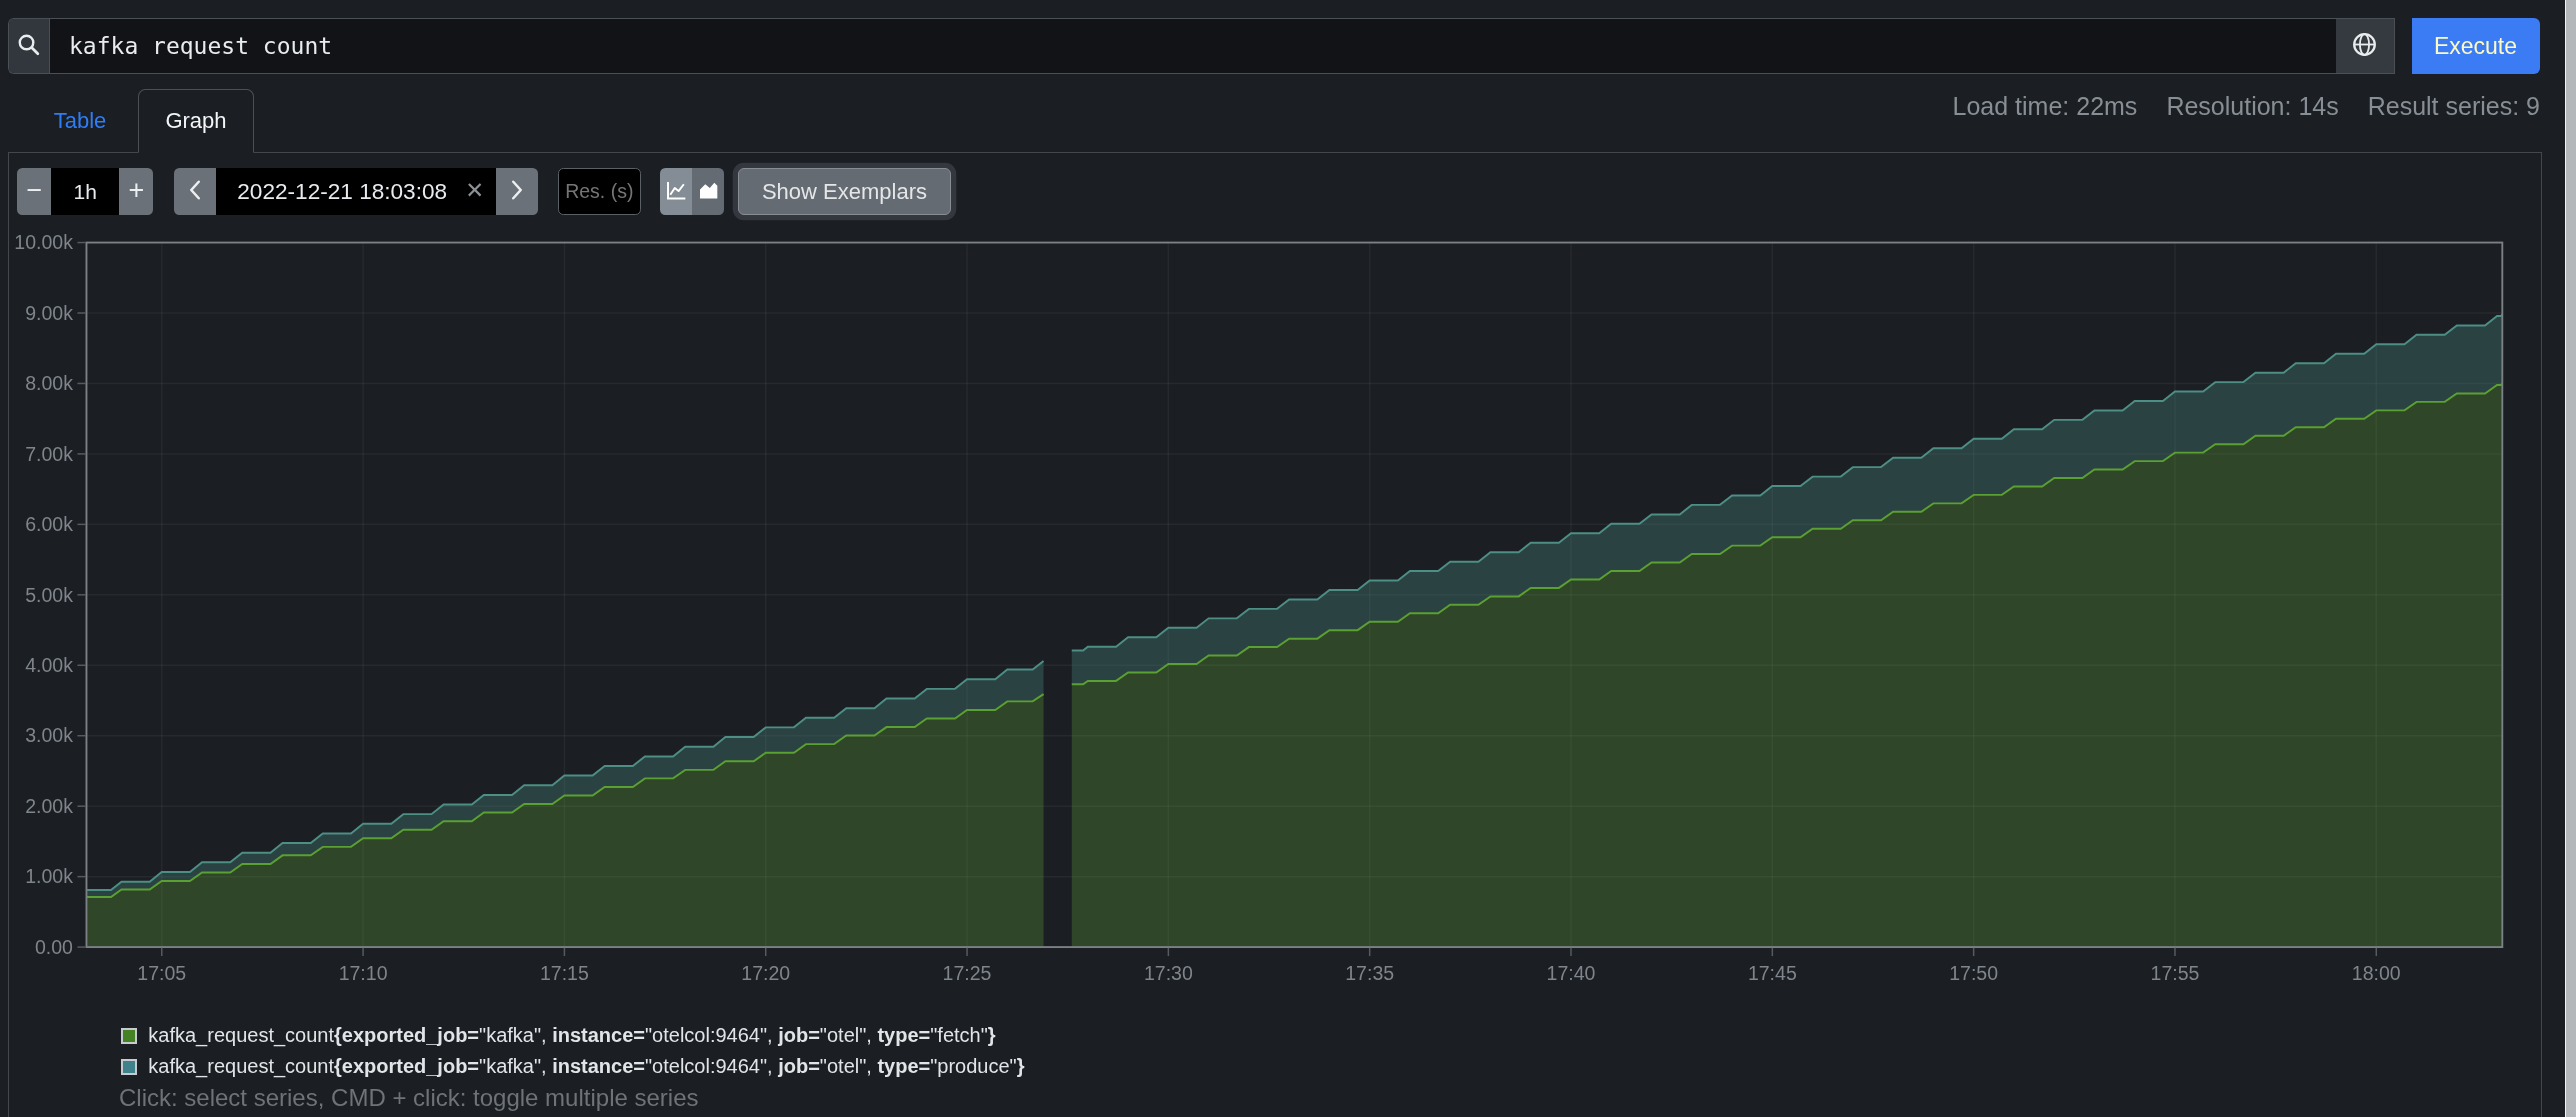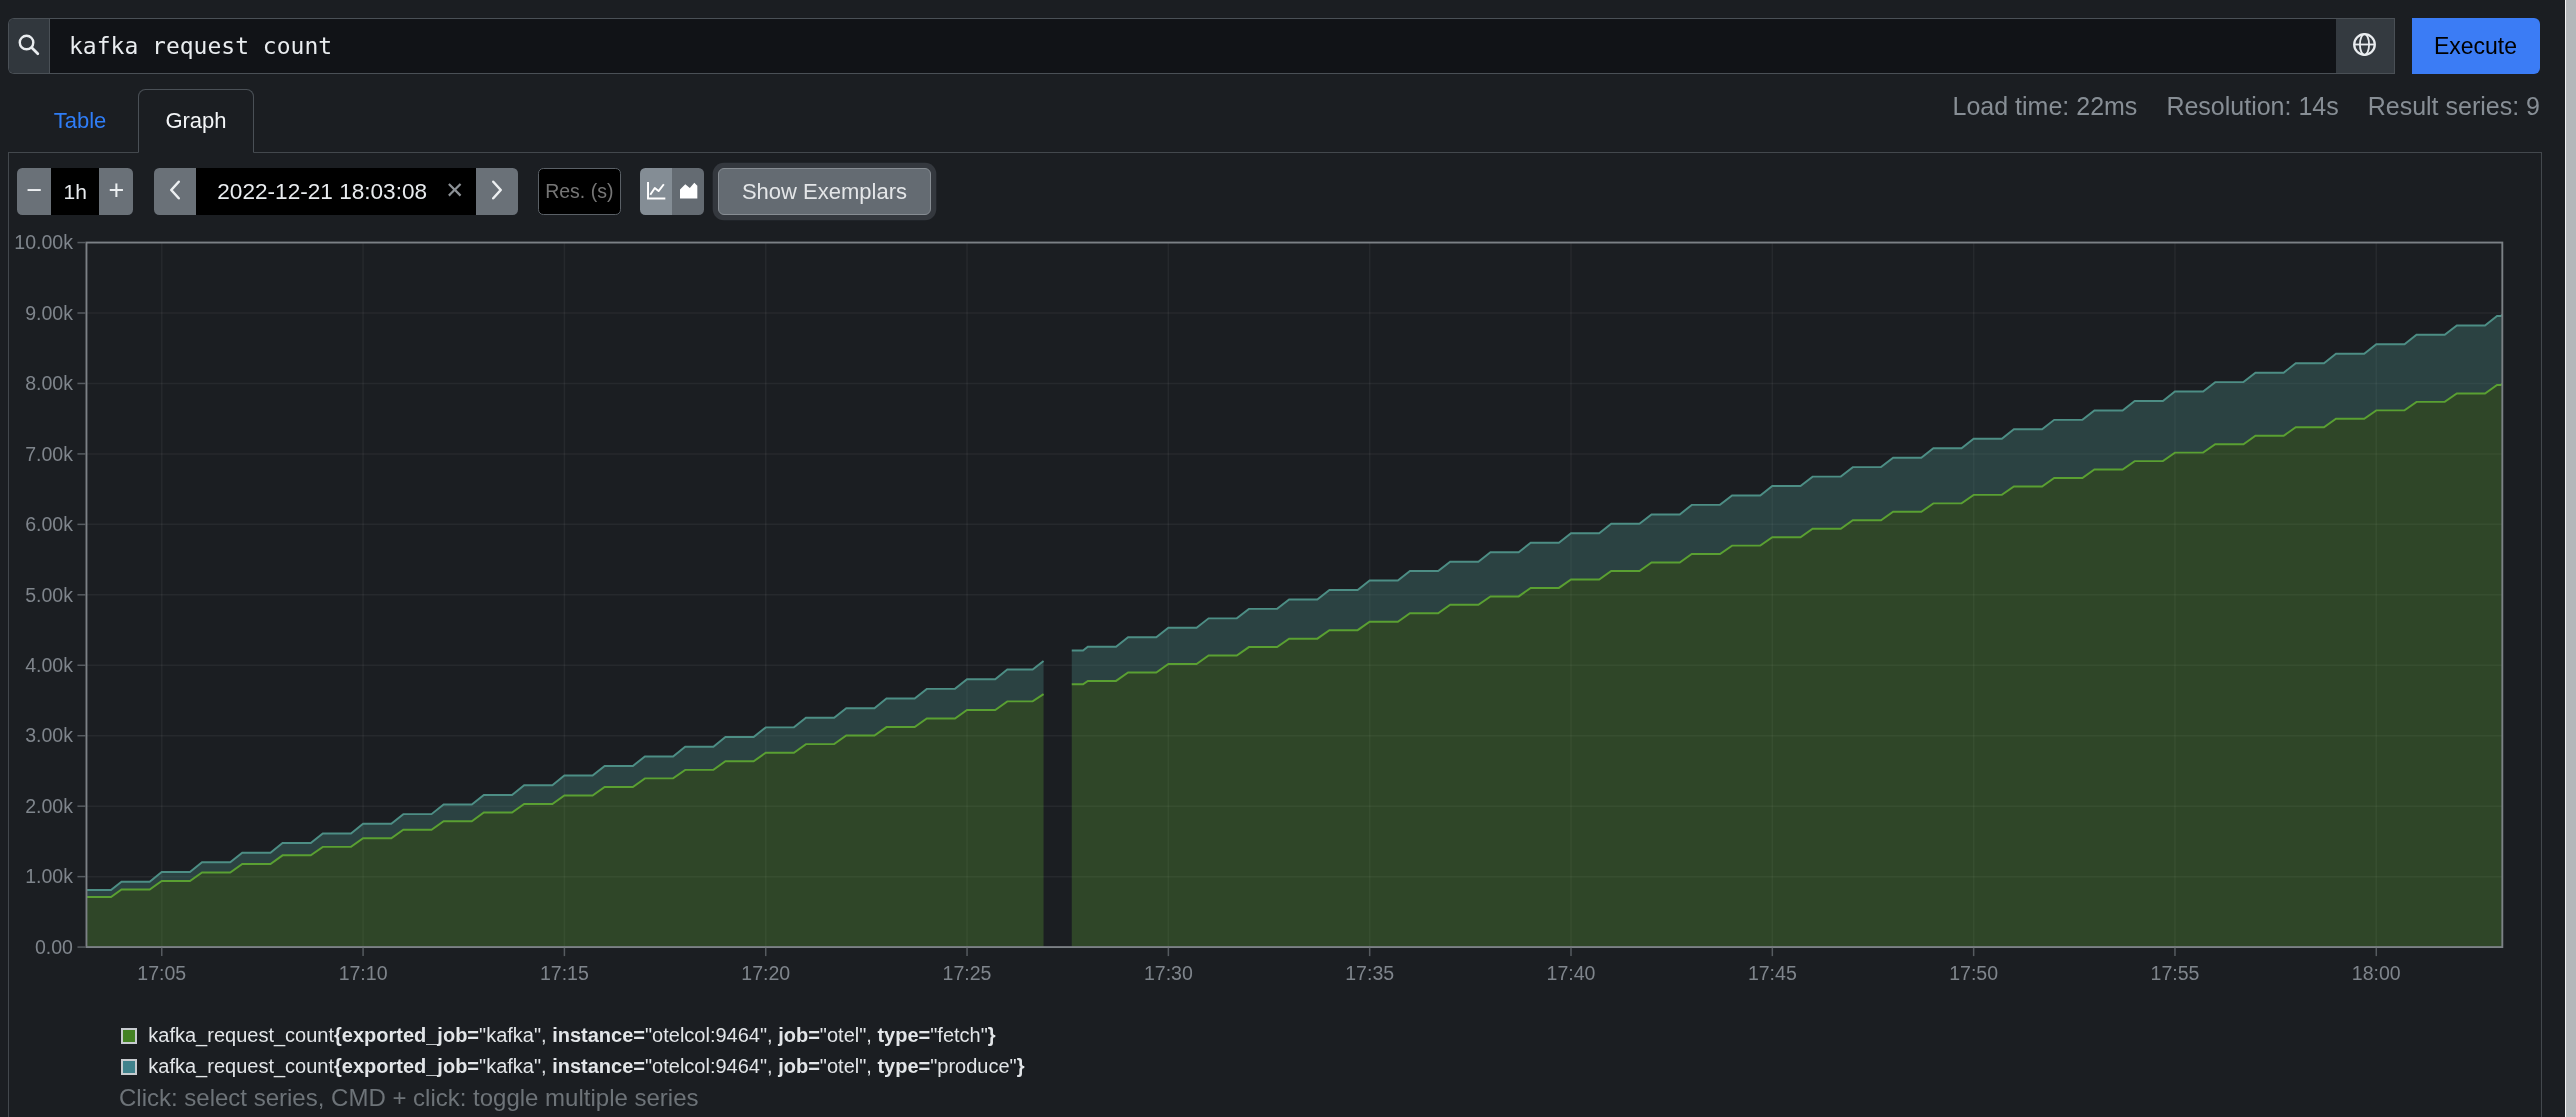--- a/index.html
+++ b/index.html
@@ -7,40 +7,40 @@
   *{box-sizing:border-box;}
   .abs{position:absolute;}
 
   
   #search-row{top:18px;left:7.5px;width:2532px;height:56px;display:flex;align-items:stretch;}
   #search-group{display:flex;flex:1;border:1.5px solid #4a5056;border-right:none;border-radius:6px 0 0 6px;overflow:hidden;}
   #search-addon{width:41px;background:#31373d;border-right:1.5px solid #4a5056;display:flex;align-items:center;justify-content:center;}
   #query-input{flex:1;background:#111317;border:none;outline:none;color:#e9ecef;
     font-family:"DejaVu Sans Mono",monospace;font-size:23px;padding:0 19.5px;}
   #globe-btn{width:59px;background:#343a40;border:1.5px solid #4a5056;border-left:none;display:flex;align-items:center;justify-content:center;cursor:pointer;}
-  #execute-btn{width:128px;background:#3b7cf5;color:#000000;font-size:23px;border:none;border-radius:0 6px 6px 0;cursor:pointer;font-family:inherit;margin-left:17px;}
+  #execute-btn{width:128px;background:#3b7cf5;color:#fef9c3;font-size:23px;border:none;border-radius:0 6px 6px 0;cursor:pointer;font-family:inherit;margin-left:17px;}
 
   
   #stats{top:92px;right:36px;color:#878e95;font-size:25px;display:flex;gap:29px;}
 
   
   #tabs{top:89px;left:22px;height:64px;display:flex;z-index:3;}
   .tab{width:116px;display:flex;align-items:center;justify-content:center;font-size:22px;cursor:pointer;}
   .tab.inactive{color:#2f7df6;}
   .tab.active{color:#f3f5f7;background:#1b1e22;border:1.5px solid #4a5056;border-bottom:1.5px solid #1b1e22;border-radius:7.5px 7.5px 0 0;}
 
   
   #panel{top:152px;left:7.5px;width:2534px;height:965px;border:1.5px solid #43484d;border-bottom:none;z-index:1;}
 
   
   #toolbar{top:168px;left:17.3px;height:47px;display:flex;align-items:stretch;z-index:2;}
   .grp{display:flex;border-radius:5.3px;overflow:hidden;}
   .gbtn{background:#6a7178;border:none;color:#eceff1;display:flex;align-items:center;justify-content:center;cursor:pointer;font-family:inherit;}
   #dur-minus,#dur-plus{width:34px;font-size:27px;line-height:0;padding-bottom:4.5px;}
-  #dur-input{width:48px;background:#000;border:none;outline:none;color:#e9ecef;font-size:21px;text-align:center;font-family:inherit;}
+  #dur-input{width:68px;background:#000;border:none;outline:none;color:#e9ecef;font-size:21px;text-align:center;font-family:inherit;}
   #date-group{margin-left:21px;}
   #date-prev,#date-next{width:42px;}
   #date-wrap{position:relative;display:flex;align-items:center;background:#000;}
   #date-input{width:280px;background:#000;border:none;outline:none;color:#e9ecef;font-size:22.6px;padding:0 45px 0 21px;font-family:Liberation Sans, sans-serif;}
   #date-clear{position:absolute;right:12px;color:#8c9196;font-size:22.6px;cursor:pointer;line-height:1;}
   #res-input{margin-left:19.5px;width:83px;background:#000;border:1.5px solid #5a6066;border-radius:5.3px;color:#868e96;
     font-size:19.5px;text-align:center;outline:none;font-family:inherit;}
   #charttype-group{margin-left:19.5px;}
   #btn-line{width:32px;background:#848d95;}
   #btn-stacked{width:32px;background:#646b72;}

